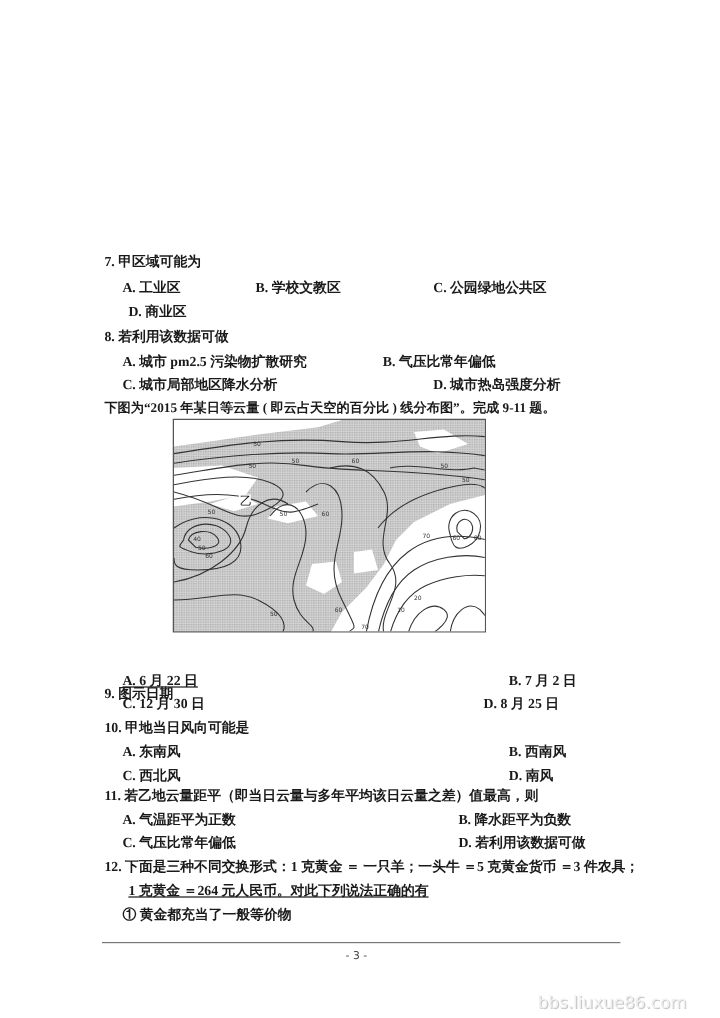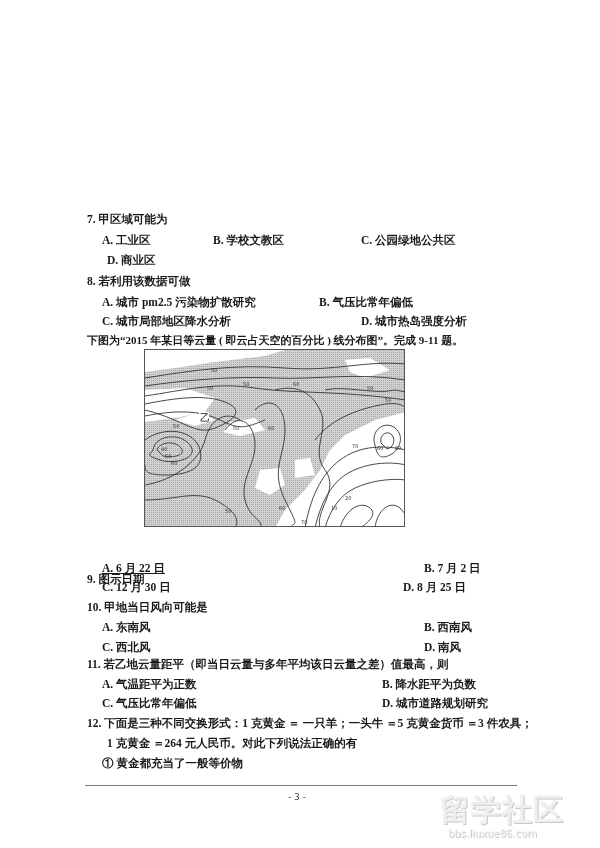--- a/index.html
+++ b/index.html
@@ -13,21 +13,21 @@
     .map {
       position:absolute; left:144px; top:349px; width:261px; height:178px;
       border:1px solid #555; box-sizing:border-box; overflow:hidden; background:#c9c9c9;
     }
     .map svg { display:block; }
     .footer-rule { position:absolute; left:85px; top:785px; width:432px; height:1px; background:#777; }
     .pageno { position:absolute; left:288px; top:792px; font-size:9px; font-family:"DejaVu Sans", sans-serif; color:#444; }
     .wm { position:absolute; left:440px; top:790px; width:160px; height:58px; }
     .wm-big { position:absolute; left:0; top:0; font-family:"DejaVu Sans", sans-serif; font-size:30px; font-weight:bold; color:#efefef; letter-spacing:1px;
       text-shadow: 1px 1px 0 #c8c8c8, -1px -1px 0 #fafafa; }
-    .wm-url { position:absolute; left:8px; top:38px; font-family:"DejaVu Sans", sans-serif; font-size:10px; color:#f0f0f0;
+    .wm-url { position:absolute; left:8px; top:38px; font-family:"DejaVu Sans", sans-serif; font-size:14px; color:#f0f0f0;
       text-shadow: 1px 1px 0 #c8c8c8; }
   </style>
 </head>
 <body>
 
 <div class="line b" style="left:87px;top:212px;">7. 甲区域可能为</div>
 <div class="line b" style="left:102px;top:233px;">A. 工业区</div>
 <div class="line b" style="left:213px;top:233px;">B. 学校文教区</div>
 <div class="line b" style="left:361px;top:233px;">C. 公园绿地公共区</div>
 <div class="line b" style="left:107px;top:253px;">D. 商业区</div>
@@ -119,25 +119,24 @@
 <div class="line b" style="left:87px;top:600px;">10. 甲地当日风向可能是</div>
 <div class="line b" style="left:102px;top:620px;font-family:Liberation Serif, serif;">A. 东南风</div>
 <div class="line b" style="left:424px;top:620px;">B. 西南风</div>
 <div class="line b" style="left:102px;top:640px;">C. 西北风</div>
 <div class="line b" style="left:424px;top:640px;">D. 南风</div>
 
 <div class="line b" style="left:87px;top:657px;">11. 若乙地云量距平（即当日云量与多年平均该日云量之差）值最高，则</div>
 <div class="line b" style="left:102px;top:677px;">A. 气温距平为正数</div>
 <div class="line b" style="left:382px;top:677px;">B. 降水距平为负数</div>
 <div class="line b" style="left:102px;top:696px;">C. 气压比常年偏低</div>
-<div class="line b" style="left:382px;top:696px;">D. 城市道路规划研究</div>
+<div class="line b" style="left:382px;top:696px;">D. 若利用该数据可做</div>
 
 <div class="line b" style="left:87px;top:716px;">12. 下面是三种不同交换形式：1 克黄金 ＝ 一只羊；一头牛 ＝5 克黄金货币 ＝3 件农具；</div>
-<div class="line b" style="left:107px;top:736px;">1 克黄金 ＝264 元人民币。对此下列说法正确的有</div>
+<div class="line b" style="left:107px;top:736px;text-decoration:underline;">1 克黄金 ＝264 元人民币。对此下列说法正确的有</div>
 <div class="line b" style="left:102px;top:756px;">① 黄金都充当了一般等价物</div>
 
 <div class="footer-rule"></div>
 <div class="pageno">- 3 -</div>
 
 <div class="wm">
-  <div class="wm-big">留学社区</div>
   <div class="wm-url">bbs.liuxue86.com</div>
 </div>
 
 </body></html>

